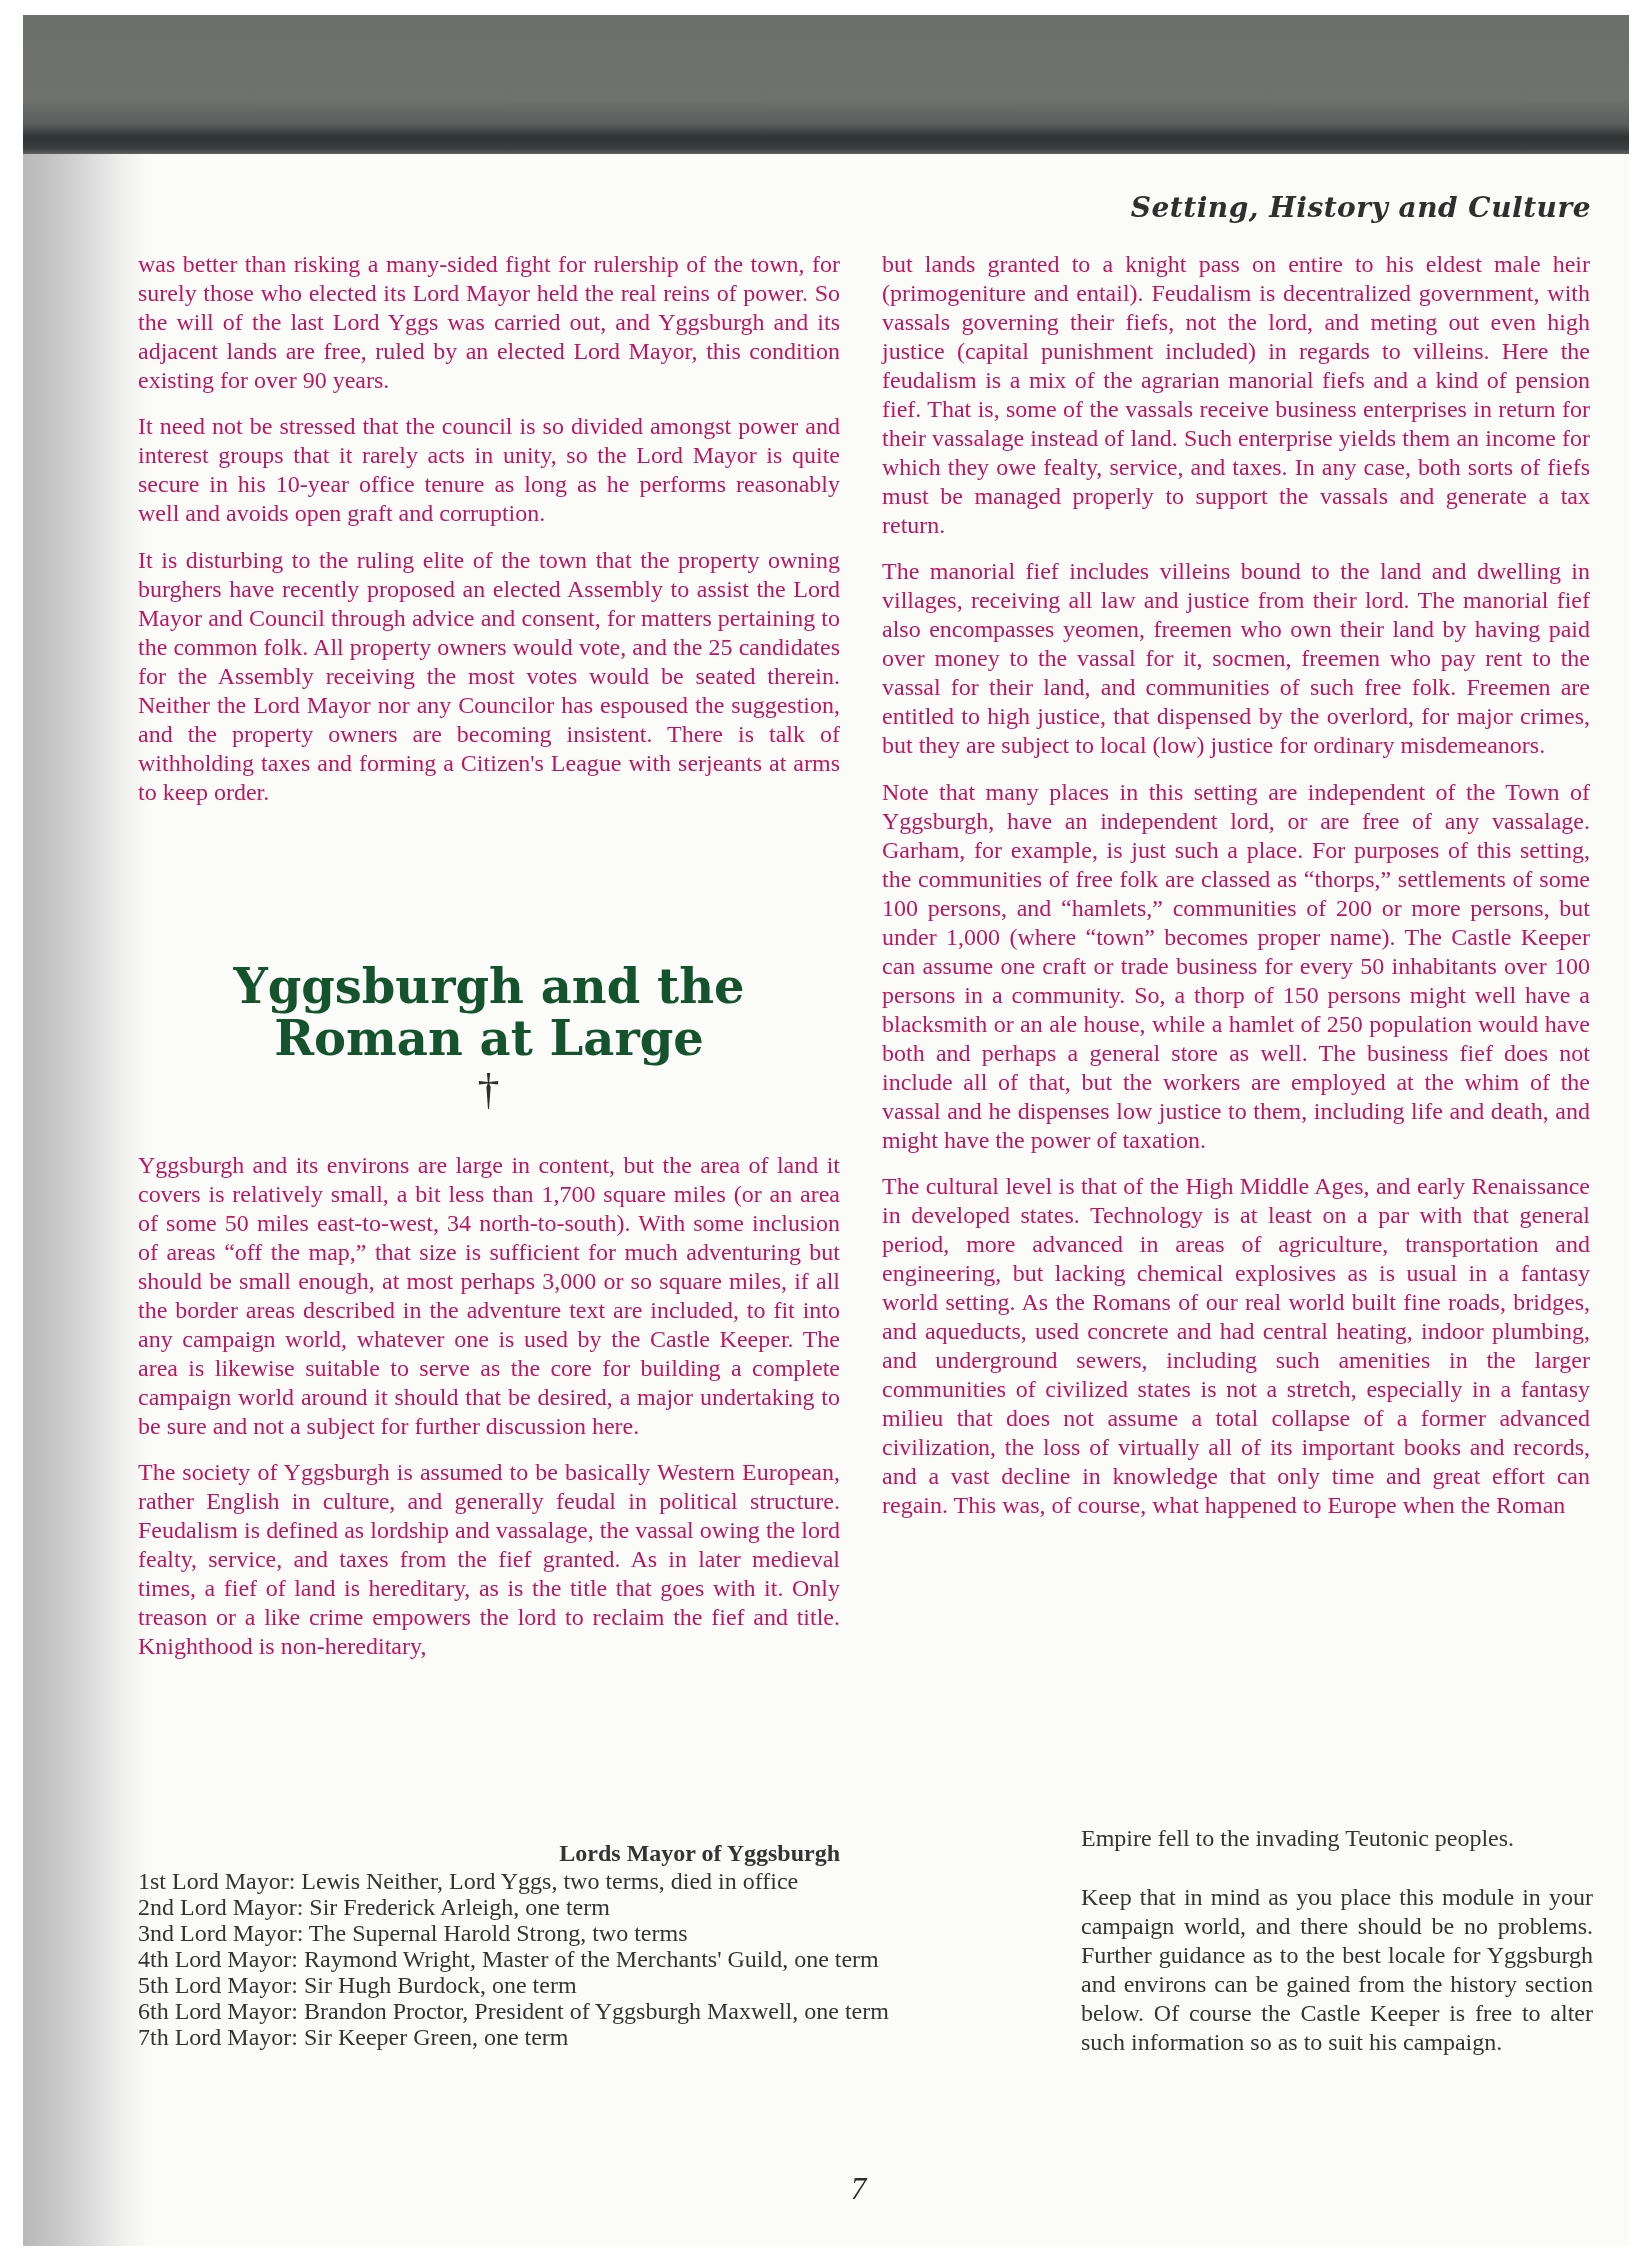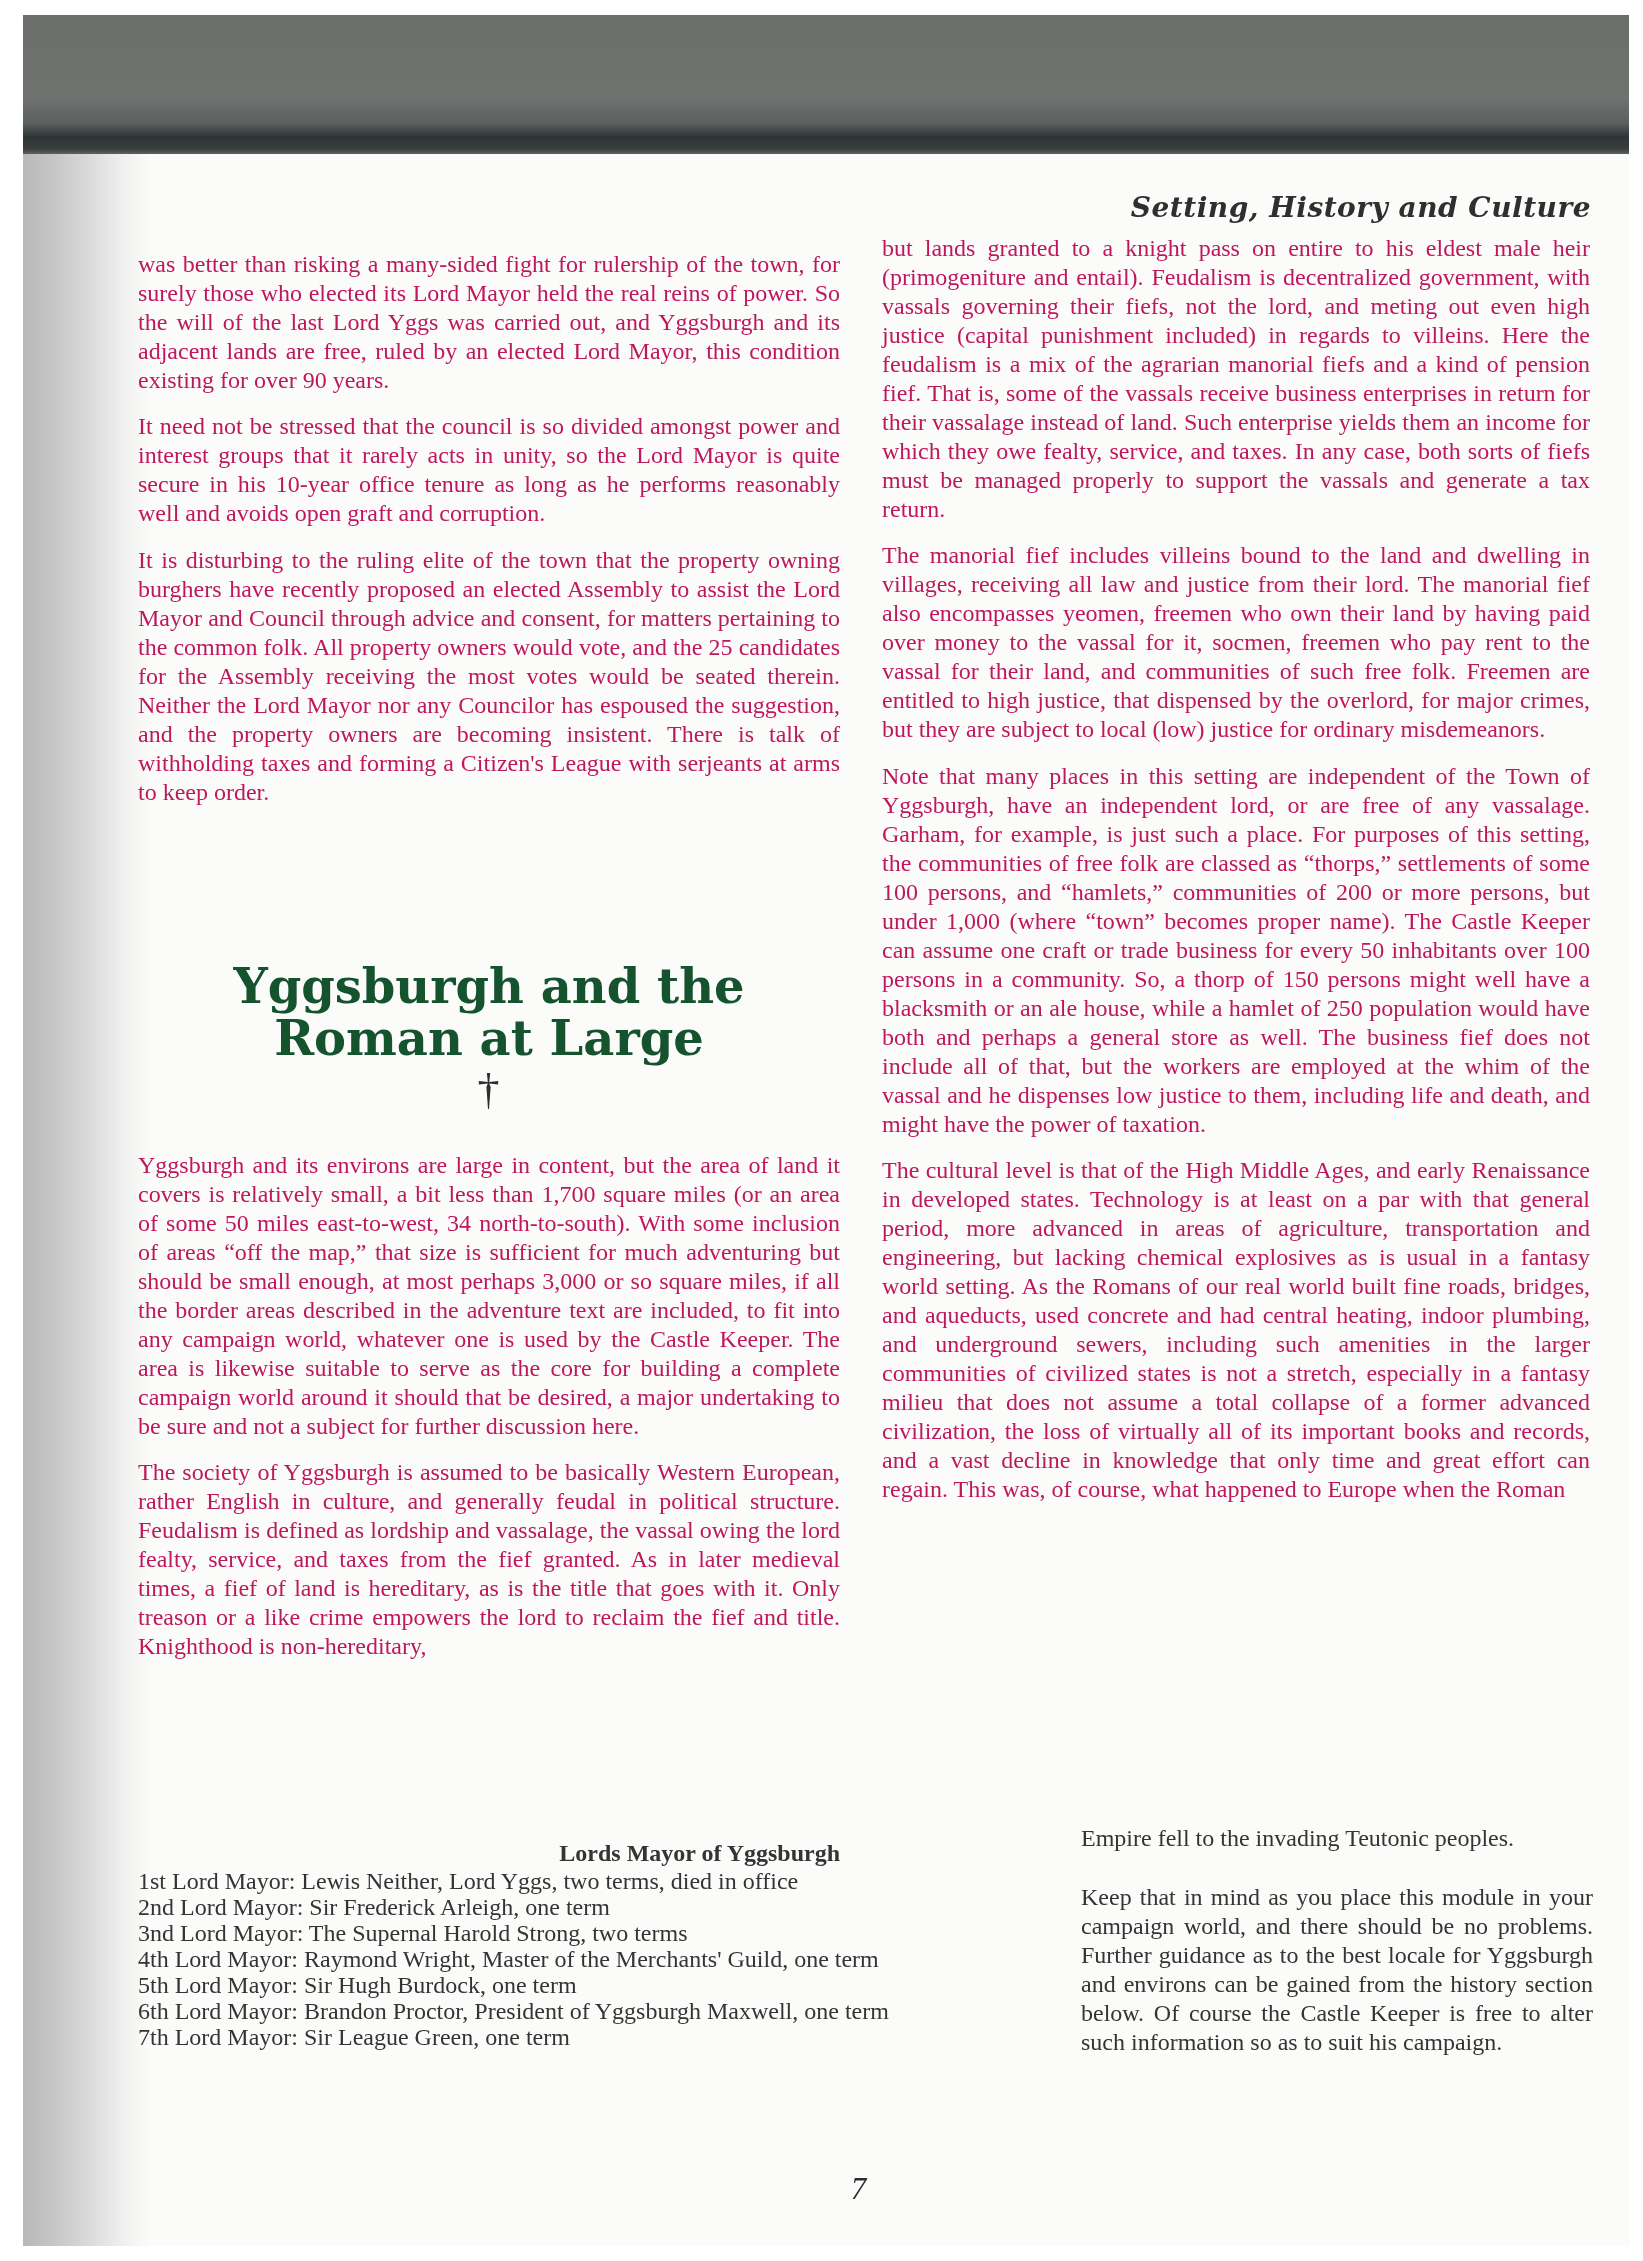--- a/index.html
+++ b/index.html
@@ -25,21 +25,21 @@
     position:absolute; left:1112px; top:191px; width:479px; text-align:right;
     font-family:"DejaVu Serif", serif; font-weight:bold; font-style:italic;
     font-size:28px; color:#2f2f2f; letter-spacing:0.5px;
   }
   .col {
     position:absolute; font-size:24px; line-height:29px; text-align:justify;
     color:#be185d;
   }
   .col p { margin:0 0 17.4px 0; }
   .col-left { left:138px; top:250px; width:702px; }
-  .col-right { left:882px; top:234px; width:708px; }
+  .col-right { left:882px; top:250px; width:708px; }
   .section-title {
     position:absolute; left:138px; top:960px; width:702px; text-align:center;
     font-family:"DejaVu Serif", serif; font-weight:bold; font-size:48px;
     line-height:52px; color:#14532d;
   }
   .dagger {
     position:absolute; left:474px; top:1068px; width:29px; text-align:center;
     font-size:44px; line-height:44px; color:#2e2e2e;
   }
   .left-lower { top:1151px; }
@@ -94,17 +94,17 @@
 <div class="right-tail keep-para">Keep that in mind as you place this module in your campaign world, and there should be no problems. Further guidance as to the best locale for Yggsburgh and environs can be gained from the history section below. Of course the Castle Keeper is free to alter such information so as to suit his campaign.</div>
 
 <div class="mayors">
   <div class="mayors-title">Lords Mayor of Yggsburgh</div>
   <div class="mayors-row">1st Lord Mayor: Lewis Neither, Lord Yggs, two terms, died in office</div>
   <div class="mayors-row">2nd Lord Mayor: Sir Frederick Arleigh, one term</div>
   <div class="mayors-row">3nd Lord Mayor: The Supernal Harold Strong, two terms</div>
   <div class="mayors-row">4th Lord Mayor: Raymond Wright, Master of the Merchants' Guild, one term</div>
   <div class="mayors-row">5th Lord Mayor: Sir Hugh Burdock, one term</div>
   <div class="mayors-row">6th Lord Mayor: Brandon Proctor, President of Yggsburgh Maxwell, one term</div>
-  <div class="mayors-row">7th Lord Mayor: Sir League Green, one term</div>
+  <div class="mayors-row">7th Lord Mayor: Sir Keeper Green, one term</div>
 </div>
 
 <div class="page-number">7</div>
 
 
 </body></html>

